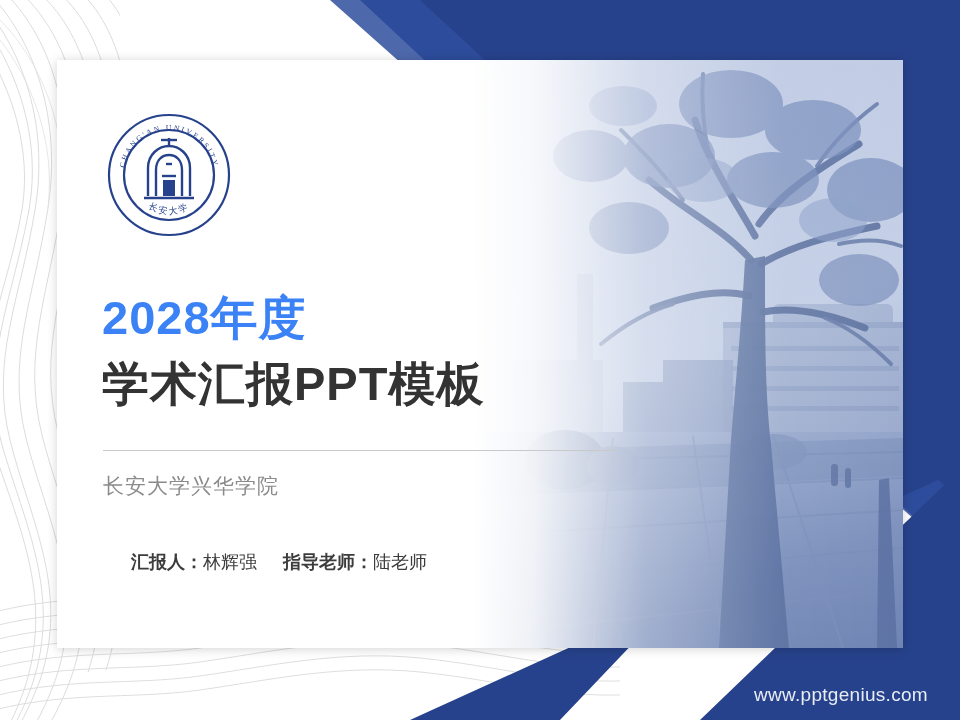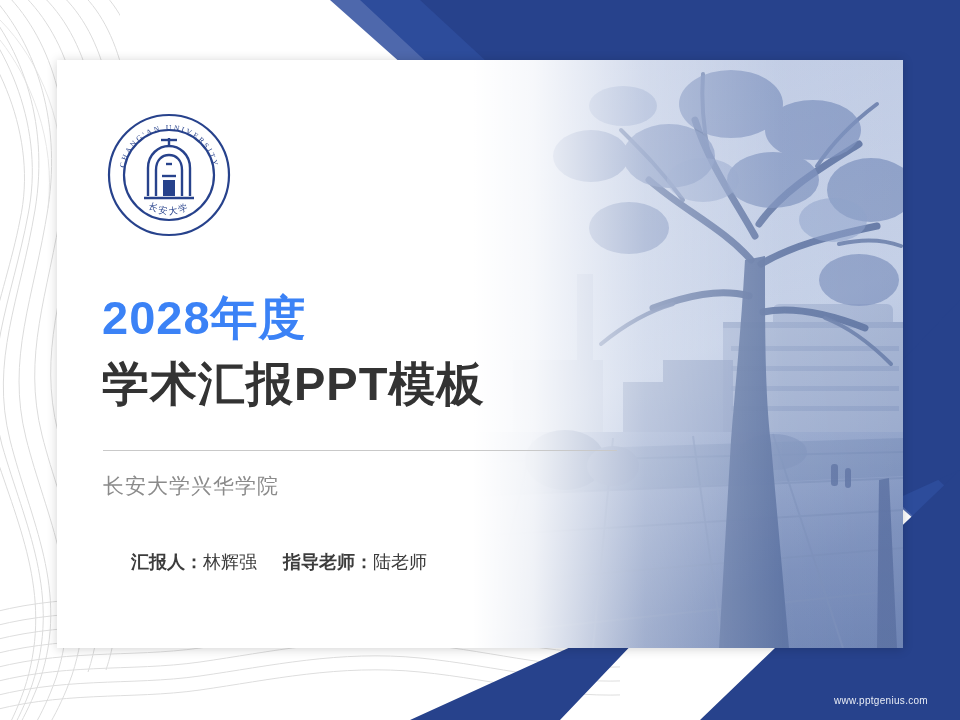--- a/index.html
+++ b/index.html
@@ -128,21 +128,21 @@
     margin-left: 28px;
   }
   #meta .label { font-weight: bold; }
   #meta .gap { display: inline-block; width: 26px; }
 
   
   #footer-url {
     position: absolute;
     right: 32px;
     bottom: 14px;
-    font-size: 10px;
+    font-size: 19px;
     color: #e8ecf5;
     letter-spacing: 0.3px;
     margin-top: 12px;
   }
 </style>
 </head>
 <body>
 
 <div id="slide">
 

